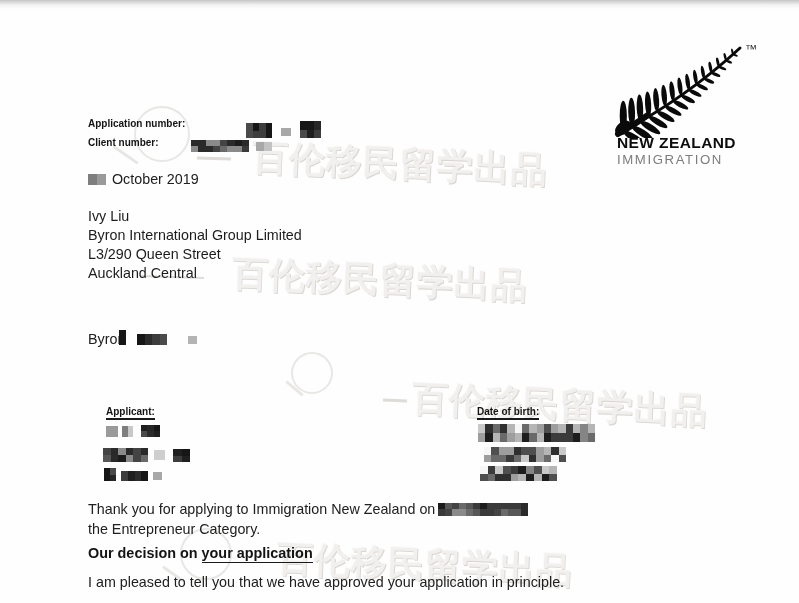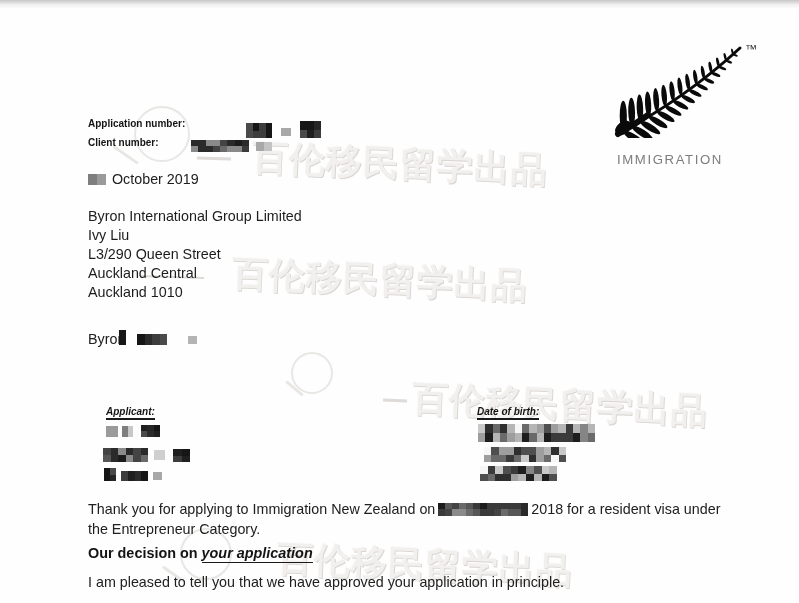--- a/index.html
+++ b/index.html
@@ -3,21 +3,21 @@
 <meta charset="utf-8">
 <style>
   html,body{margin:0;padding:0;background:#ffffff;}
   .page{position:relative;width:799px;height:603px;background:#fefefe;overflow:hidden;
         font-family:"Liberation Sans",sans-serif;color:#1e1e1e;}
   .abs{position:absolute;}
   .scanband{left:0;top:0;width:799px;height:9px;
             background:linear-gradient(#c6c6c6,#f2f2f2 55%,#fefefe);}
   .lbl{font-weight:700;font-size:10px;color:#141414;white-space:nowrap;}
   .txt{font-size:14.3px;color:#202020;white-space:nowrap;}
-  .underlined{display:inline-block;border-bottom:2px solid #1a1a1a;padding-bottom:1px;font-style:italic;}
+  .underlined{display:inline-block;border-bottom:2px solid #1a1a1a;padding-bottom:1px;}
   .addr{font-size:14.3px;line-height:19px;color:#1c1c1c;}
   .subject{font-weight:700;font-size:14.4px;color:#121212;white-space:nowrap;}
   .mosaic{position:absolute;display:grid;gap:0;}
   .mosaic span{display:block;width:100%;height:100%;}
   .bar{position:absolute;background:#161616;}
   
   .wm{position:absolute;font-family:"DejaVu Sans",sans-serif;font-weight:700;
       font-size:36px;letter-spacing:1px;color:#f2f0ee;white-space:nowrap;
       text-shadow:1px 1px 0 #dad7d3, -1px -1px 0 #fbfaf9;
       transform:rotate(2.5deg);pointer-events:none;}
@@ -92,20 +92,21 @@
             <ellipse rx="4.046399999999999" ry="1.4375999999999998" transform="translate(106.747904 26.683903999999995) rotate(22.151508347362892) translate(4.046399999999999 0)"></ellipse>
             <ellipse rx="3.847199999999999" ry="1.2583999999999997" transform="translate(113.94662400000001 20.570623999999988) rotate(-102.82919813713468) translate(3.847199999999999 0)"></ellipse>
             <ellipse rx="3.297599999999999" ry="1.2583999999999997" transform="translate(113.94662400000001 20.570623999999988) rotate(21.170801862865325) translate(3.297599999999999 0)"></ellipse>
             <ellipse rx="2.9735999999999994" ry="1.0792" transform="translate(121.03065600000001 14.342655999999995) rotate(-103.81235872774803) translate(2.9735999999999994 0)"></ellipse>
             <ellipse rx="2.5487999999999995" ry="1.0792" transform="translate(121.03065600000001 14.342655999999995) rotate(20.187641272251973) translate(2.5487999999999995 0)"></ellipse>
           </g>
       </svg>
     </span>
   </div>
   <div class="abs tm" style="left:745px;top:42px;">™</div>
+  <div class="abs logo-line1" style="left:617px;top:134px;">NEW ZEALAND</div>
   <div class="abs logo-line2" style="left:617px;top:152px;">IMMIGRATION</div>
 
   <div class="abs lbl" style="left:88px;top:118px;">Application number:</div>
   <div class="mosaic" style="left: 246px; top: 123px; width: 26px; height: 15px; grid-template-columns: repeat(4, 1fr); grid-template-rows: repeat(2, 1fr);">
       <span style="background: rgb(74, 74, 74);"></span>
       <span style="background: rgb(22, 22, 22);"></span>
       <span style="background: rgb(61, 61, 61);"></span>
       <span style="background: rgb(22, 22, 22);"></span>
       <span style="background: rgb(74, 74, 74);"></span>
       <span style="background: rgb(61, 61, 61);"></span>
@@ -148,25 +149,24 @@
       <span style="background: rgb(195, 195, 195);"></span>
     </div>
 
   <div class="mosaic" style="left: 88px; top: 174px; width: 18px; height: 11px; grid-template-columns: repeat(2, 1fr); grid-template-rows: repeat(1, 1fr);">
       <span style="background: rgb(126, 126, 126);"></span>
       <span style="background: rgb(154, 154, 154);"></span>
     </div>
   <div class="abs txt" style="left:112px;top:171px;">October 2019</div>
 
   <div class="abs addr" style="left:88px;top:207px;">
+    <div>Ivy Liu</div>
     <div>Byron International Group Limited</div>
-    <div>Ivy Liu</div>
     <div>L3/290 Queen Street</div>
     <div>Auckland Central</div>
-    <div>Auckland 1010</div>
   </div>
 
   <div class="abs txt" style="left:88px;top:331px;">Byron</div>
   <div class="bar" style="left:119px;top:330px;width:7px;height:15px;"></div>
   <div class="mosaic" style="left: 137px; top: 334px; width: 30px; height: 11px; grid-template-columns: repeat(4, 1fr); grid-template-rows: repeat(1, 1fr);">
       <span style="background: rgb(22, 22, 22);"></span>
       <span style="background: rgb(43, 43, 43);"></span>
       <span style="background: rgb(61, 61, 61);"></span>
       <span style="background: rgb(74, 74, 74);"></span>
     </div>
@@ -337,21 +337,20 @@
         <span style="background: rgb(106, 106, 106);"></span>
         <span style="background: rgb(87, 87, 87);"></span>
         <span style="background: rgb(58, 58, 58);"></span>
         <span style="background: rgb(58, 58, 58);"></span>
         <span style="background: rgb(68, 68, 68);"></span>
         <span style="background: rgb(106, 106, 106);"></span>
         <span style="background: rgb(87, 87, 87);"></span>
         <span style="background: rgb(87, 87, 87);"></span>
         <span style="background: rgb(42, 42, 42);"></span>
       </span>
-    <span class="txt">2018 for a resident visa under</span>
   </div>
   <div class="abs txt" style="left:88px;top:521px;">the Entrepreneur Category.</div>
 
   <div class="abs txt" style="left:88px;top:574px;">I am pleased to tell you that we have approved your application in principle.</div>
 
   <div class="abs lbl" style="left:88px;top:545px;font-size:14.4px;">
     <span>Our decision on </span><span class="underlined" style="border-bottom-width:1.5px;">your application</span>
   </div>
 
 </div>

